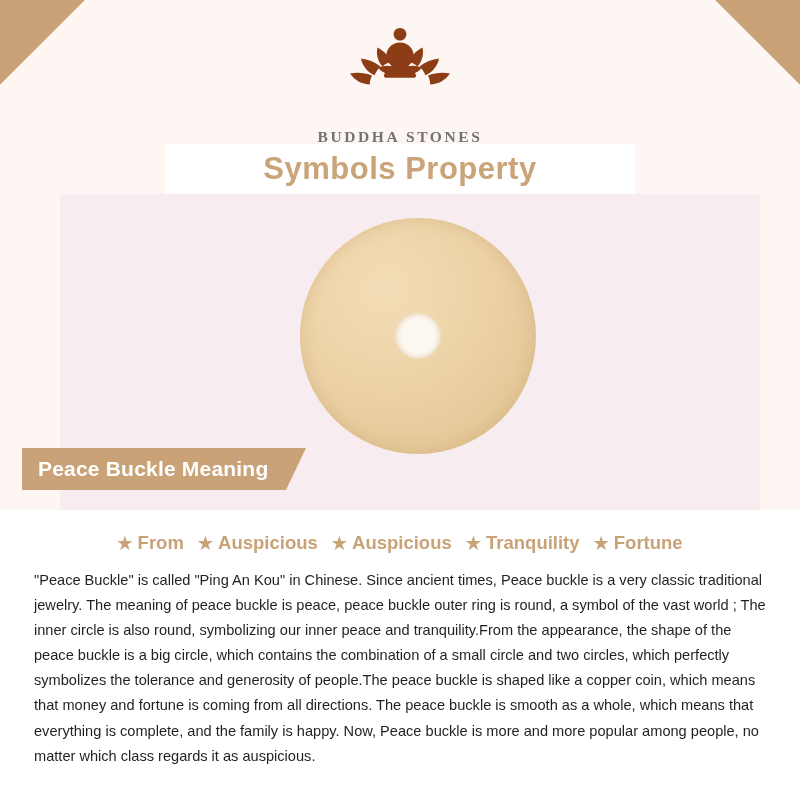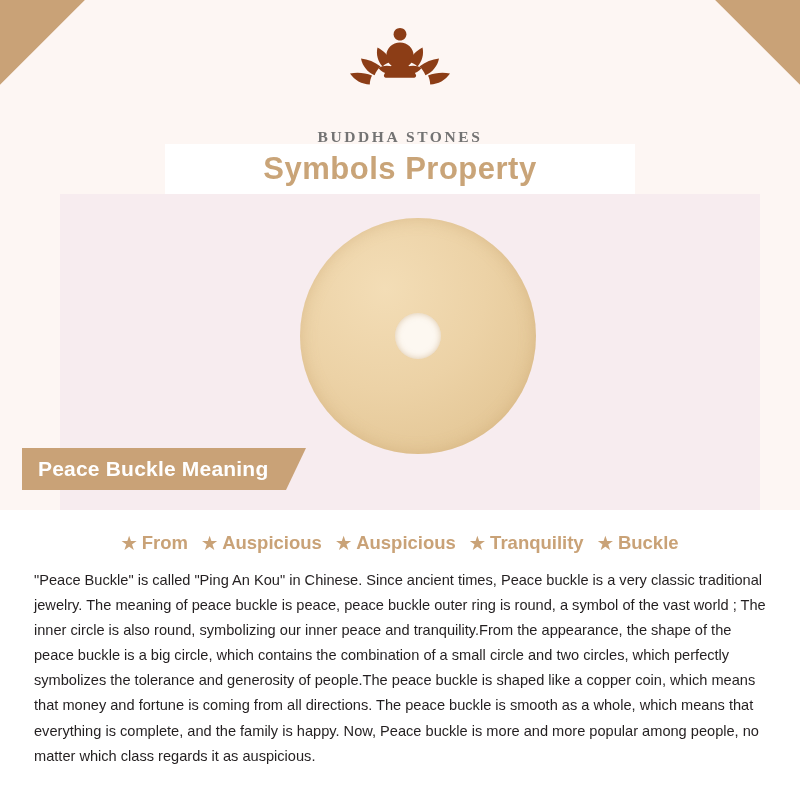--- a/index.html
+++ b/index.html
@@ -282,21 +282,21 @@
       <div class="kw">
         <span class="star">★</span>
         <span>Auspicious</span>
       </div>
       <div class="kw">
         <span class="star">★</span>
         <span>Tranquility</span>
       </div>
       <div class="kw">
         <span class="star">★</span>
-        <span>Buckle</span>
+        <span>Fortune</span>
       </div>
     </div>
 
     <div class="body-text">"Peace Buckle" is called "Ping An Kou" in Chinese. Since ancient times, Peace buckle is a very classic traditional jewelry. The meaning of peace buckle is peace, peace buckle outer ring is round, a symbol of the vast world ; The inner circle is also round, symbolizing our inner peace and tranquility.From the appearance, the shape of the peace buckle is a big circle, which contains the combination of a small circle and two circles, which perfectly symbolizes the tolerance and generosity of people.The peace buckle is shaped like a copper coin, which means that money and fortune is coming from all directions. The peace buckle is smooth as a whole, which means that everything is complete, and the family is happy. Now, Peace buckle is more and more popular among people, no matter which class regards it as auspicious.</div>
   </div>
 
   <div class="bottom-fill"></div>
 </div>
 
 </body></html>

